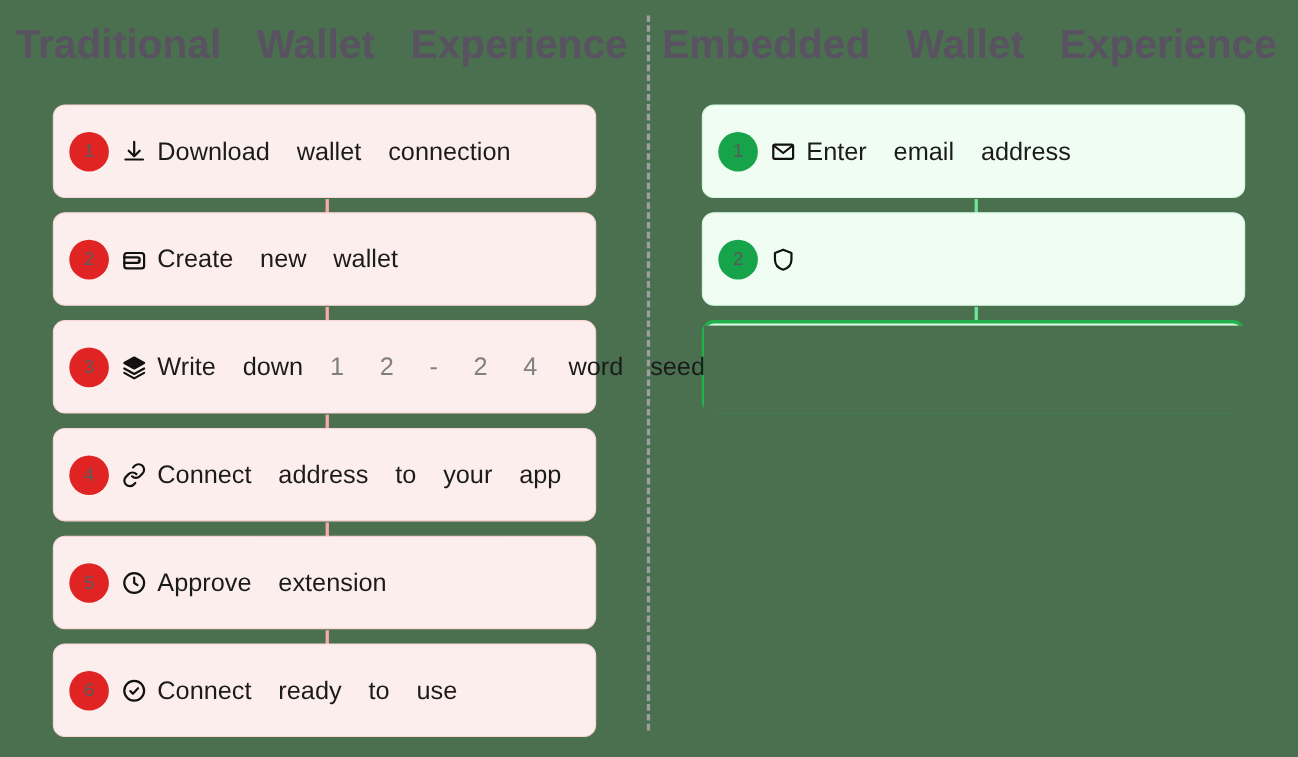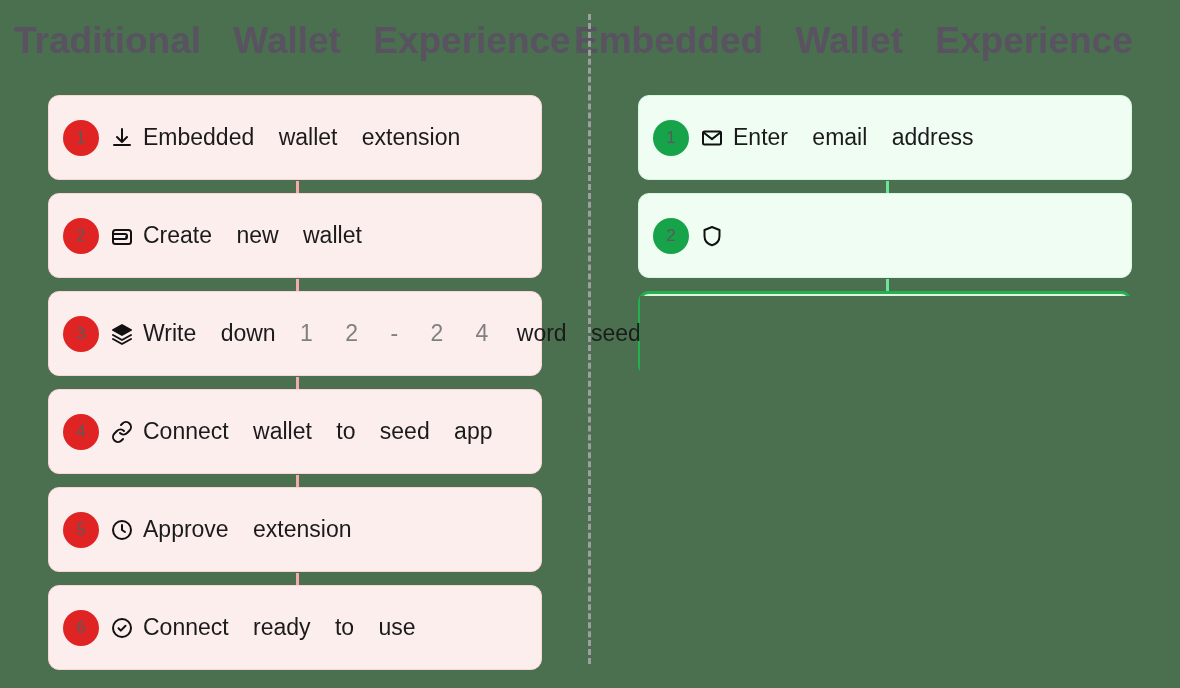--- a/index.html
+++ b/index.html
@@ -14,21 +14,21 @@
   
   .col-title{
     position:absolute;top:20px;
     font-size:37px;font-weight:bold;
     color:#595260;
     white-space:nowrap;
     letter-spacing:0px;
     word-spacing:22px;
   }
   #title-left{left:14px;}
-  #title-right{left:574px;}
+  #title-right{left:602px;}
 
   
   .divider{
     position:absolute;left:588px;top:14px;
     width:0;height:650px;
     border-left:3px dashed #9e9e9e;
   }
 
   
   .column{position:absolute;top:95px;width:494px;}
@@ -126,21 +126,21 @@
   <div class="column" id="col-left">
       <div class="step red">
         <div class="badge red">1</div>
         <span class="ico">
           <svg width="24" height="24" viewBox="0 0 24 24" fill="none" stroke="currentColor" stroke-width="2" stroke-linecap="round" stroke-linejoin="round">
             <path d="M12 3v12"></path>
             <path d="M7 11l5 5 5-5"></path>
             <path d="M4 19h16"></path>
           </svg>
         </span>
-        <span class="label">Embedded  wallet  extension</span>
+        <span class="label">Download  wallet  connection</span>
         <div class="connector red" style="top: 85px;"></div>
       </div>
       <div class="step red">
         <div class="badge red">2</div>
         <span class="ico">
           <svg width="24" height="24" viewBox="0 0 24 24" fill="none" stroke="currentColor" stroke-width="2" stroke-linecap="round" stroke-linejoin="round">
             <rect x="3" y="6" width="18" height="14" rx="2.5"></rect>
             <path d="M3 10h12a2 2 0 0 1 2 2v1a2 2 0 0 1-2 2H3"></path>
             <circle cx="16" cy="13" r="0.9" fill="currentColor" stroke="none"></circle>
           </svg>
@@ -161,21 +161,21 @@
         <div class="connector red" style="top: 85px;"></div>
       </div>
       <div class="step red">
         <div class="badge red">4</div>
         <span class="ico">
           <svg width="24" height="24" viewBox="0 0 24 24" fill="none" stroke="currentColor" stroke-width="2" stroke-linecap="round" stroke-linejoin="round">
             <path d="M10 13a5 5 0 0 0 7.07 0l2.5-2.5a5 5 0 0 0-7.07-7.07L11 4.93"></path>
             <path d="M14 11a5 5 0 0 0-7.07 0l-2.5 2.5a5 5 0 0 0 7.07 7.07L13 19.07"></path>
           </svg>
         </span>
-        <span class="label">Connect  wallet  to  seed  app</span>
+        <span class="label">Connect  address  to  your  app</span>
         <div class="connector red" style="top: 85px;"></div>
       </div>
       <div class="step red">
         <div class="badge red">5</div>
         <span class="ico">
           <svg width="24" height="24" viewBox="0 0 24 24" fill="none" stroke="currentColor" stroke-width="2" stroke-linecap="round" stroke-linejoin="round">
             <circle cx="12" cy="12" r="9"></circle>
             <path d="M12 7v5l3 2"></path>
           </svg>
         </span>

